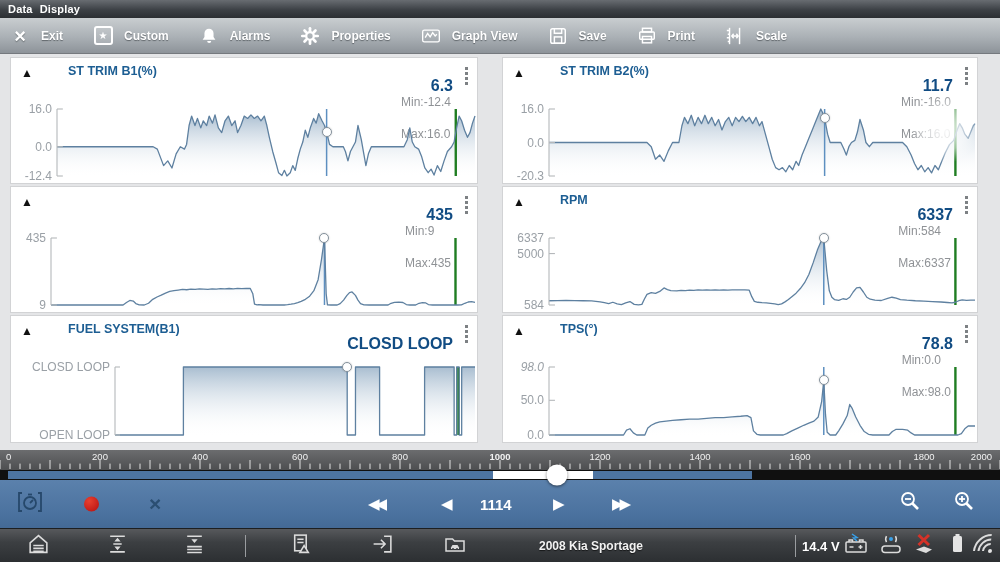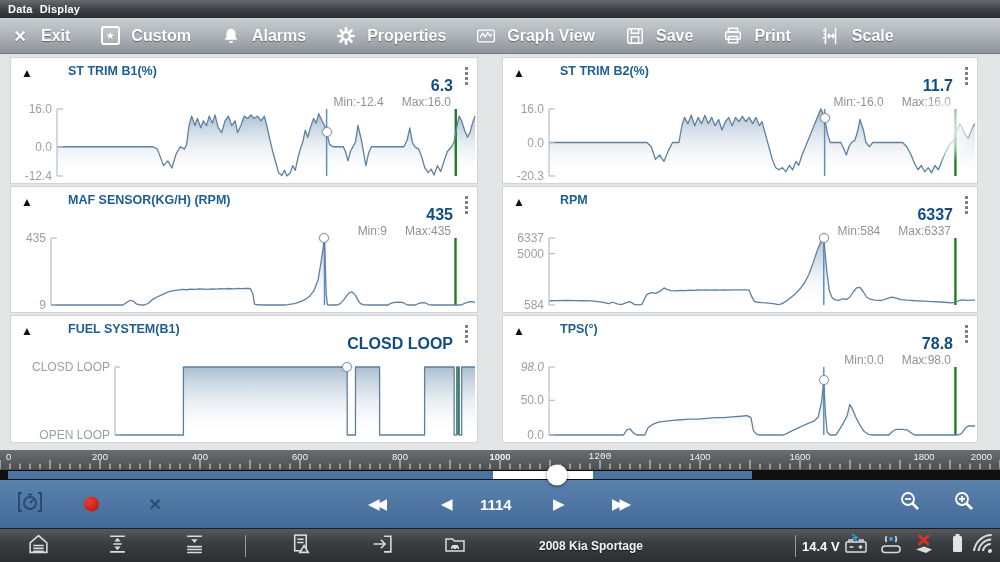--- a/index.html
+++ b/index.html
@@ -8,40 +8,40 @@
   
   .titlebar{position:absolute;left:0;top:0;right:0;height:18px;
     background:linear-gradient(180deg,#686c71 0%,#3c4045 55%,#2b2e32 100%);
     display:flex;align-items:center;gap:7px;padding-left:8px;box-sizing:border-box;}
   .titlebar span{color:#fff;font-size:11px;font-weight:bold;letter-spacing:.2px;}
   
   .toolbar{position:absolute;left:0;top:18px;right:0;height:36px;
     background:linear-gradient(180deg,#c9cdd0 0%,#aab0b5 55%,#8d9399 100%);
     border-bottom:1px solid #75797e;display:flex;align-items:center;padding-left:10px;box-sizing:border-box;}
   .tb-item{display:flex;align-items:center;gap:11px;margin-right:30px;cursor:default;}
-  .tb-item .lbl{color:#fff;font-size:16px;font-weight:bold;text-shadow:0 1px 1px rgba(40,45,50,.55);}
+  .tb-item .lbl{color:#fff;font-size:12px;font-weight:bold;text-shadow:0 1px 1px rgba(40,45,50,.55);}
   .tb-ico{display:inline-flex;align-items:center;justify-content:center;width:20px;height:20px;}
   .tb-ico svg{stroke:#fff;fill:none;stroke-width:1.6;}
   .x-glyph{color:#fff;font-size:20px;font-weight:bold;line-height:18px;text-shadow:0 1px 1px rgba(40,45,50,.5);}
   .star-box{width:15px;height:15px;border:2px solid #fff;border-radius:3px;display:flex;align-items:center;justify-content:center;
     color:#fff;font-size:10px;background:rgba(255,255,255,.12);}
   
   .panel{position:absolute;background:#fff;border:1px solid #d2d3d5;box-sizing:border-box;}
   .p0{left:10px;top:57px;width:468px;height:127px;}
   .p1{left:502px;top:57px;width:476px;height:127px;}
   .p2{left:10px;top:186px;width:468px;height:127px;}
   .p3{left:502px;top:186px;width:476px;height:127px;}
   .p4{left:10px;top:315px;width:468px;height:128px;}
   .p5{left:502px;top:315px;width:476px;height:128px;}
   .tri{position:absolute;left:10px;top:8px;color:#111;font-size:12px;cursor:pointer;}
   .ctitle{position:absolute;left:57px;top:6px;margin:0;color:#1d5e93;font-size:12.5px;font-weight:bold;}
   .kebab{position:absolute;right:9px;top:9px;display:flex;flex-direction:column;gap:2px;cursor:pointer;}
   .kebab i{width:3px;height:3px;background:#7d8184;}
   .cvalue{position:absolute;right:24px;top:19px;color:#114c83;font-size:16px;font-weight:bold;}
-  .minmax{position:absolute;right:26px;top:37px;display:flex;gap:18px;color:#8f9296;font-size:12px;}
+  .minmax{position:absolute;right:26px;top:37px;display:flex;gap:18px;color:#8f9296;font-size:12px;flex-direction:column;}
   .plot{position:absolute;top:51px;bottom:7px;right:2px;}
   .g44{left:46px;} .g38{left:40px;} .g100{left:104px;}
   .plot svg.wavebox{position:absolute;left:0;top:0;width:100%;height:100%;overflow:visible;}
   .wave{stroke:#5e80a0;stroke-width:1.3;vector-effect:non-scaling-stroke;stroke-linejoin:round;}
   .cursorline{stroke:#5d8fc0;stroke-width:1.5;vector-effect:non-scaling-stroke;}
   .greenline{stroke:#1f7d22;stroke-width:2.4;vector-effect:non-scaling-stroke;}
   .axis{stroke:#b5b8bb;stroke-width:1.1;vector-effect:non-scaling-stroke;}
   .ylabels{position:absolute;right:100%;top:0;bottom:0;width:98px;}
   .ylab{position:absolute;right:5px;transform:translateY(-50%);color:#9aa0a6;font-size:12px;white-space:nowrap;}
   .marker{position:absolute;width:8px;height:8px;border-radius:50%;background:#fff;border:1.5px solid #84919c;
@@ -243,21 +243,20 @@
         <line class="axis" x1="0" x2="1.4" y1="50" y2="50"></line>
         <line class="axis" x1="0" x2="1.4" y1="100" y2="100"></line>
       </svg>
     <div class="marker" style="left: 64.7%; top: 13.4375%;"></div>
   </div>
   <div class="glow"></div>
 </section>
 
 <section class="panel p2">
   <span class="tri">▲</span>
-  <h3 class="ctitle">MAF SENSOR(KG/H) (RPM)</h3>
   <div class="kebab">
       <i></i>
       <i></i>
       <i></i>
       <i></i>
     </div>
   <div class="cvalue">435</div>
   <div class="minmax">
       <span>Min:9</span>
       <span>Max:435</span>
@@ -404,21 +403,21 @@
 </section>
 
 <div class="ruler">
   <div class="ruler-labels">
       <span class="ruler-label" style="left: 0.6%; transform: none;">0</span>
       <span class="ruler-label" style="left: 10%;">200</span>
       <span class="ruler-label" style="left: 20%;">400</span>
       <span class="ruler-label" style="left: 30%;">600</span>
       <span class="ruler-label" style="left: 40%;">800</span>
       <span class="ruler-label" style="left: 50%; font-weight: bold;">1000</span>
-      <span class="ruler-label" style="left: 60%; font-family: Liberation Mono, monospace;">1200</span>
+      <span class="ruler-label" style="left: 60%;">1200</span>
       <span class="ruler-label" style="left: 70%;">1400</span>
       <span class="ruler-label" style="left: 80%;">1600</span>
       <span class="ruler-label" style="left: 90%; margin-left: 24px;">1800</span>
       <span class="ruler-label" style="left: 99.2%; transform: translateX(-100%);">2000</span>
     </div>
   <svg class="ruler-ticks" viewBox="0 0 1000 10" preserveAspectRatio="none">
       <line x1="0" x2="0" y1="0" y2="10" stroke="#e2e2e2" stroke-width="1" vector-effect="non-scaling-stroke"></line>
       <line x1="10" x2="10" y1="4" y2="10" stroke="#e2e2e2" stroke-width="1" vector-effect="non-scaling-stroke"></line>
       <line x1="20" x2="20" y1="4" y2="10" stroke="#e2e2e2" stroke-width="1" vector-effect="non-scaling-stroke"></line>
       <line x1="30" x2="30" y1="4" y2="10" stroke="#e2e2e2" stroke-width="1" vector-effect="non-scaling-stroke"></line>

